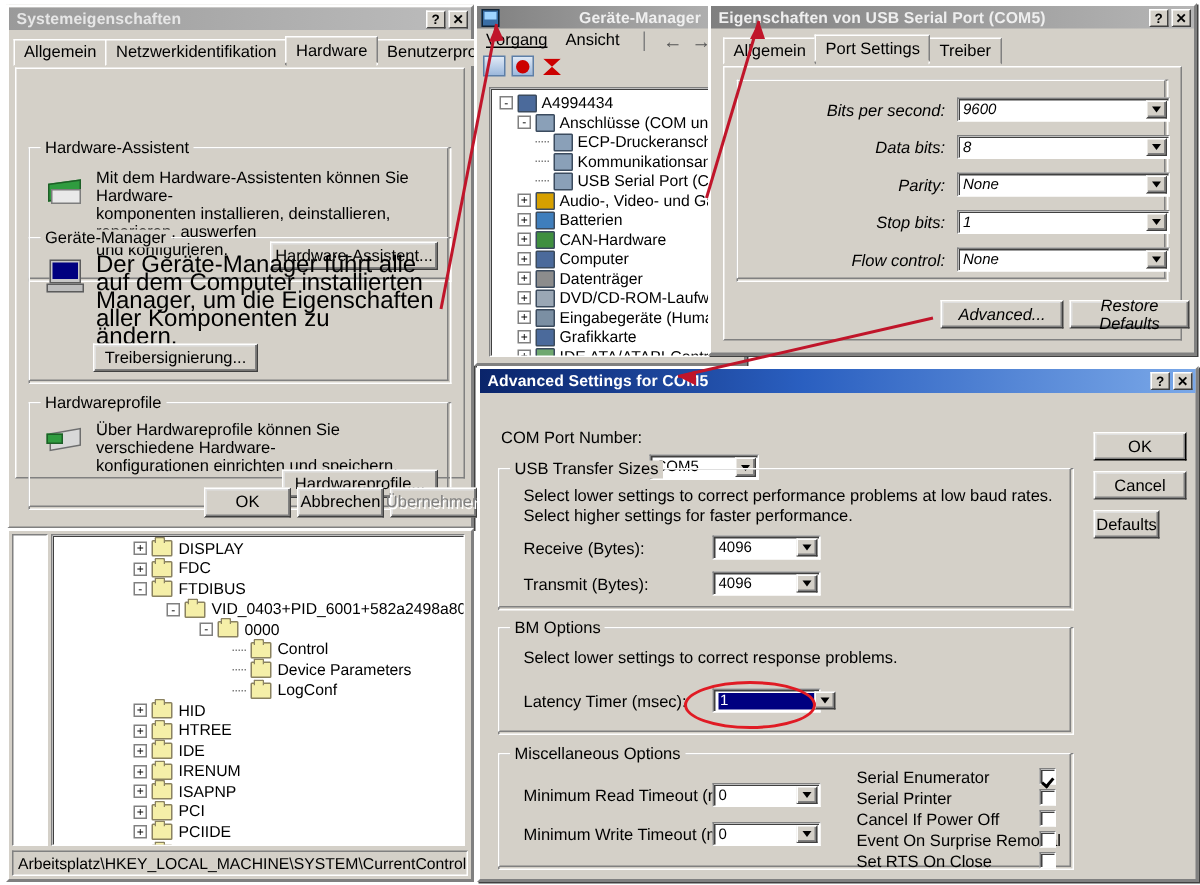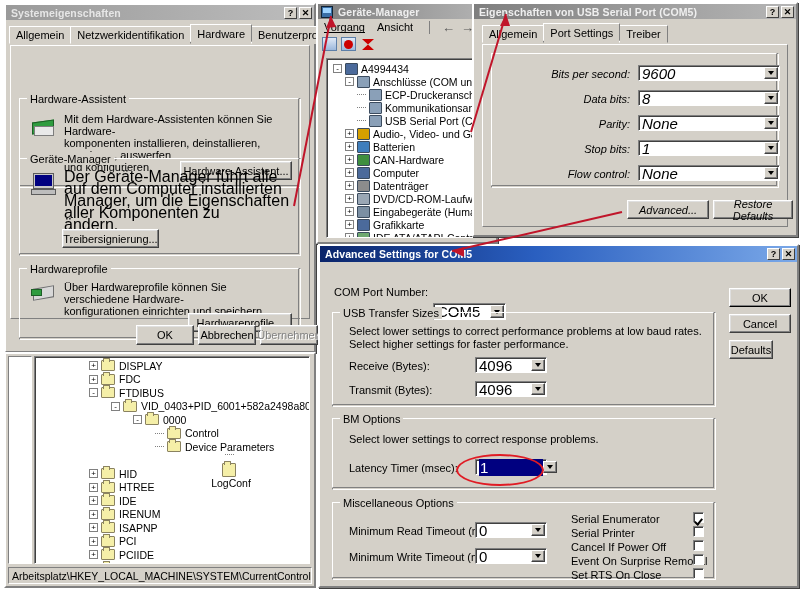--- a/index.html
+++ b/index.html
@@ -24,20 +24,21 @@
   }
   .titlebar {
     height: 15px;
     display: flex;
     align-items: center;
     padding: 0 2px 0 3px;
     color: #fff;
     font-weight: bold;
     font-size: 10.5px;
     letter-spacing: 0.1px;
+    gap: 48px;
   }
   .tb-inactive { background: linear-gradient(to right,#9a9a9a,#bdbdbd); color:#e6e6e6; }
   .tb-grey     { background: linear-gradient(to right,#7f7f7f,#b6b6b6); color:#efefef; }
   .tb-blue     { background: linear-gradient(to right,#0a246a 0%, #2a5fc0 45%, #7aa8e8 100%); color:#fff; }
   .tb-title { flex: 1; white-space: nowrap; overflow: hidden; text-overflow: clip; padding-left:2px;}
   .tb-btns { display: flex; gap: 2px; }
   .tb-btn {
     width: 13px; height: 12px;
     background: #d4d0c8;
     border: 1px solid;
@@ -99,21 +100,21 @@
   .btn.default { border-color:#ffffff #000 #000 #ffffff; }
 
   
   .combo {
     position: absolute;
     background: #fff;
     border: 1px solid;
     border-color: #808080 #ffffff #ffffff #808080;
     box-shadow: inset 1px 1px 0 #404040;
     display: flex; align-items: center;
-    font-size: 15px; padding-left: 3px;
+    font-size: 10px; padding-left: 3px;
     cursor: default;
   }
   .combo .cval { flex: 1; white-space: nowrap; overflow: hidden; }
   .combo .cval.sel { background: #000080; color: #fff; padding: 0 1px; flex: none; min-width: 95%; }
   .combo .arrow {
     width: 14px; height: calc(100% - 2px);
     margin: 1px 1px 1px 0;
     background: #d4d0c8;
     border: 1px solid;
     border-color: #ffffff #404040 #404040 #ffffff;
@@ -219,21 +220,21 @@
         <div style="position:absolute;left:11px;top:14px;width:26px;height:24px;">
           <div style="position:absolute;left:2px;top:0;width:21px;height:16px;background:#c8c8c8;border:1px solid #5c5c5c;"></div>
           <div style="position:absolute;left:4px;top:2px;width:17px;height:11px;background:#000080;"></div>
           <div style="position:absolute;left:0;top:16px;width:25px;height:6px;background:#bdbdbd;border:1px solid #5c5c5c;"></div>
         </div>
         <div style="position:absolute;left:44px;top:12px;right:6px;line-height:12px;font-size:16px;">
           <div>Der Geräte-Manager führt alle auf dem Computer installierten</div>
           <div>Manager, um die Eigenschaften aller Komponenten zu</div>
           <div>ändern.</div>
         </div>
-        <div class="btn" style="position:absolute;left:42px;bottom:7px;width:97px;height:19px;">Treibersignierung...</div>
+        <div class="btn" style="position:absolute;left:42px;bottom:7px;width:110px;height:19px;">Treibersignierung...</div>
       </div>
 
       <div class="group" style="left:8px;top:222px;right:8px;height:72px;">
         <span class="gbinner"></span>
         <span class="group-title">Hardwareprofile</span>
         <div style="position:absolute;left:11px;top:14px;width:26px;height:20px;">
           <div style="position:absolute;left:2px;top:4px;width:21px;height:12px;background:#d8d8d8;border:1px solid #6e6e6e;transform:skewY(-10deg);"></div>
           <div style="position:absolute;left:0px;top:6px;width:11px;height:7px;background:#2f9c3f;border:1px solid #1d5f27;"></div>
         </div>
         <div style="position:absolute;left:44px;top:12px;right:8px;line-height:12px;font-size:11px;">
@@ -543,21 +544,21 @@
           <div class="trow" style="height: 13.5px; padding-left: 118px;">
             <span class="dash"></span>
             <span class="folder"></span>
             <span>Control</span>
           </div>
           <div class="trow" style="height: 13.5px; padding-left: 118px;">
             <span class="dash"></span>
             <span class="folder"></span>
             <span>Device Parameters</span>
           </div>
-          <div class="trow" style="height: 13.5px; padding-left: 118px; flex-direction: column;">
+          <div class="trow" style="height: 13.5px; padding-left: 118px;">
             <span class="dash"></span>
             <span class="folder"></span>
             <span>LogConf</span>
           </div>
           <div class="trow" style="height: 13.5px; padding-left: 52px;">
             <span class="exp">+</span>
             <span class="folder"></span>
             <span>HID</span>
           </div>
           <div class="trow" style="height: 13.5px; padding-left: 52px;">

